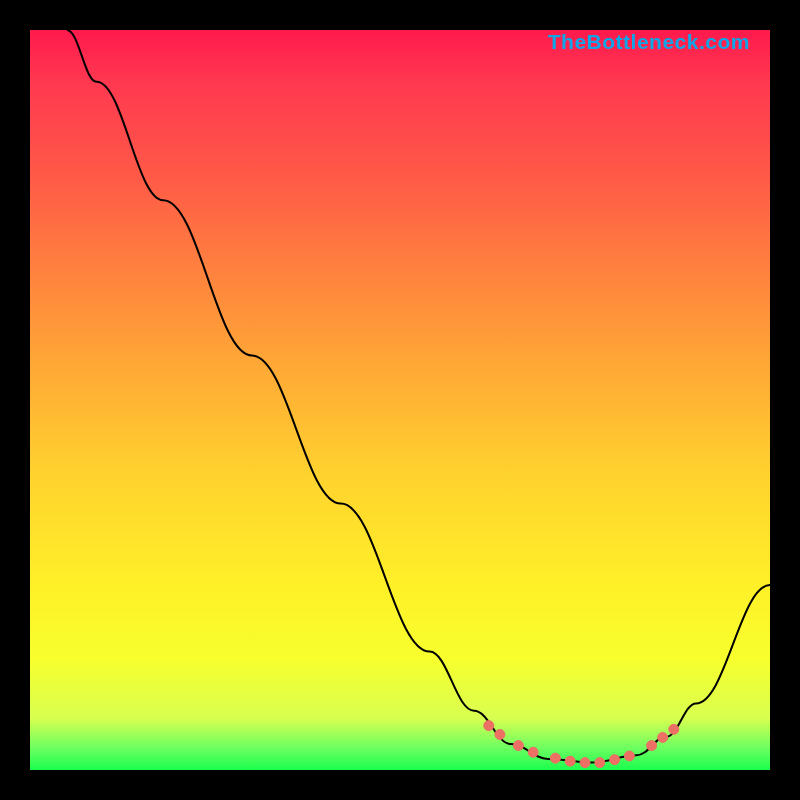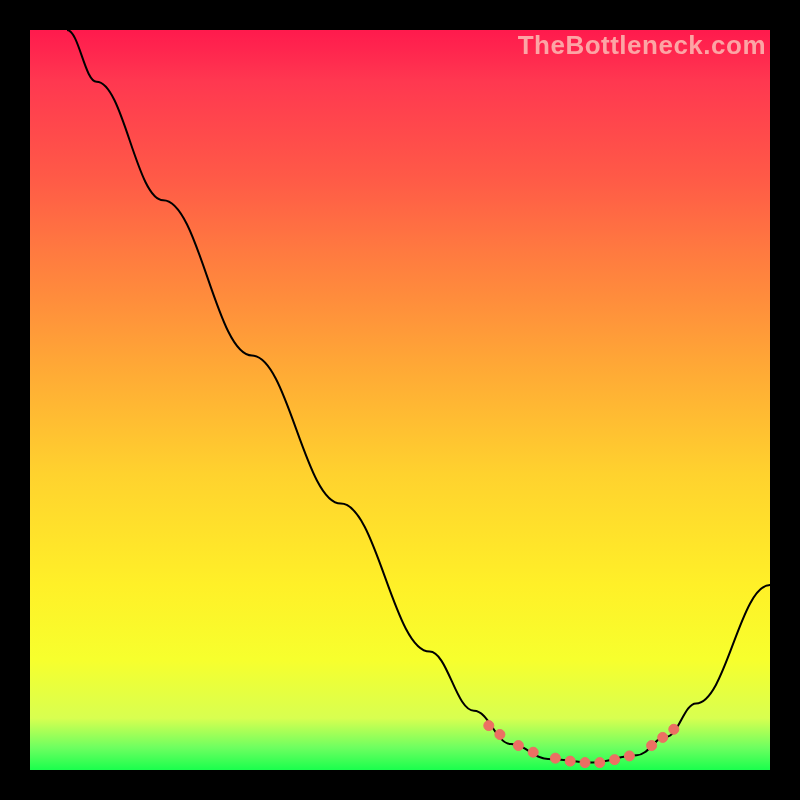--- a/index.html
+++ b/index.html
@@ -1,20 +1,20 @@
 <!DOCTYPE html>
 <html><head>
 <meta charset="utf-8">
 <style>
 html,body{margin:0;padding:0;width:800px;height:800px;overflow:hidden;background:#000;font-family:Arial,sans-serif}
 .plot-frame{position:absolute;left:30px;top:30px;width:740px;height:740px;overflow:hidden}
 .gradient-bg{position:absolute;inset:0;background:linear-gradient(to bottom,
 #ff1a4d 0%,#ff3850 7%,#ff5a47 20%,#ff7a40 30%,#ffa736 45%,#ffd22e 60%,
 #fff028 75%,#f7ff2d 85%,#d8ff50 93%,#6dff60 97%,#1aff4d 100%)}
-.watermark{position:absolute;top:0;right:4px;color:#fca5a5;font-weight:bold;font-size:26px;letter-spacing:0.5px}
+.watermark{position:absolute;top:0;right:20px;color:#0ea5e9;font-weight:bold;font-size:21px;letter-spacing:0.5px}
 svg{position:absolute;left:0;top:0;width:740px;height:740px}
 .curve{fill:none;stroke:#000;stroke-width:2}
 .dot{fill:#ec7063;stroke:#ec7063}
 </style>
 </head>
 <body>
 
 <div class="plot-frame">
   <div class="gradient-bg"></div>
   <div class="watermark">TheBottleneck.com</div>

